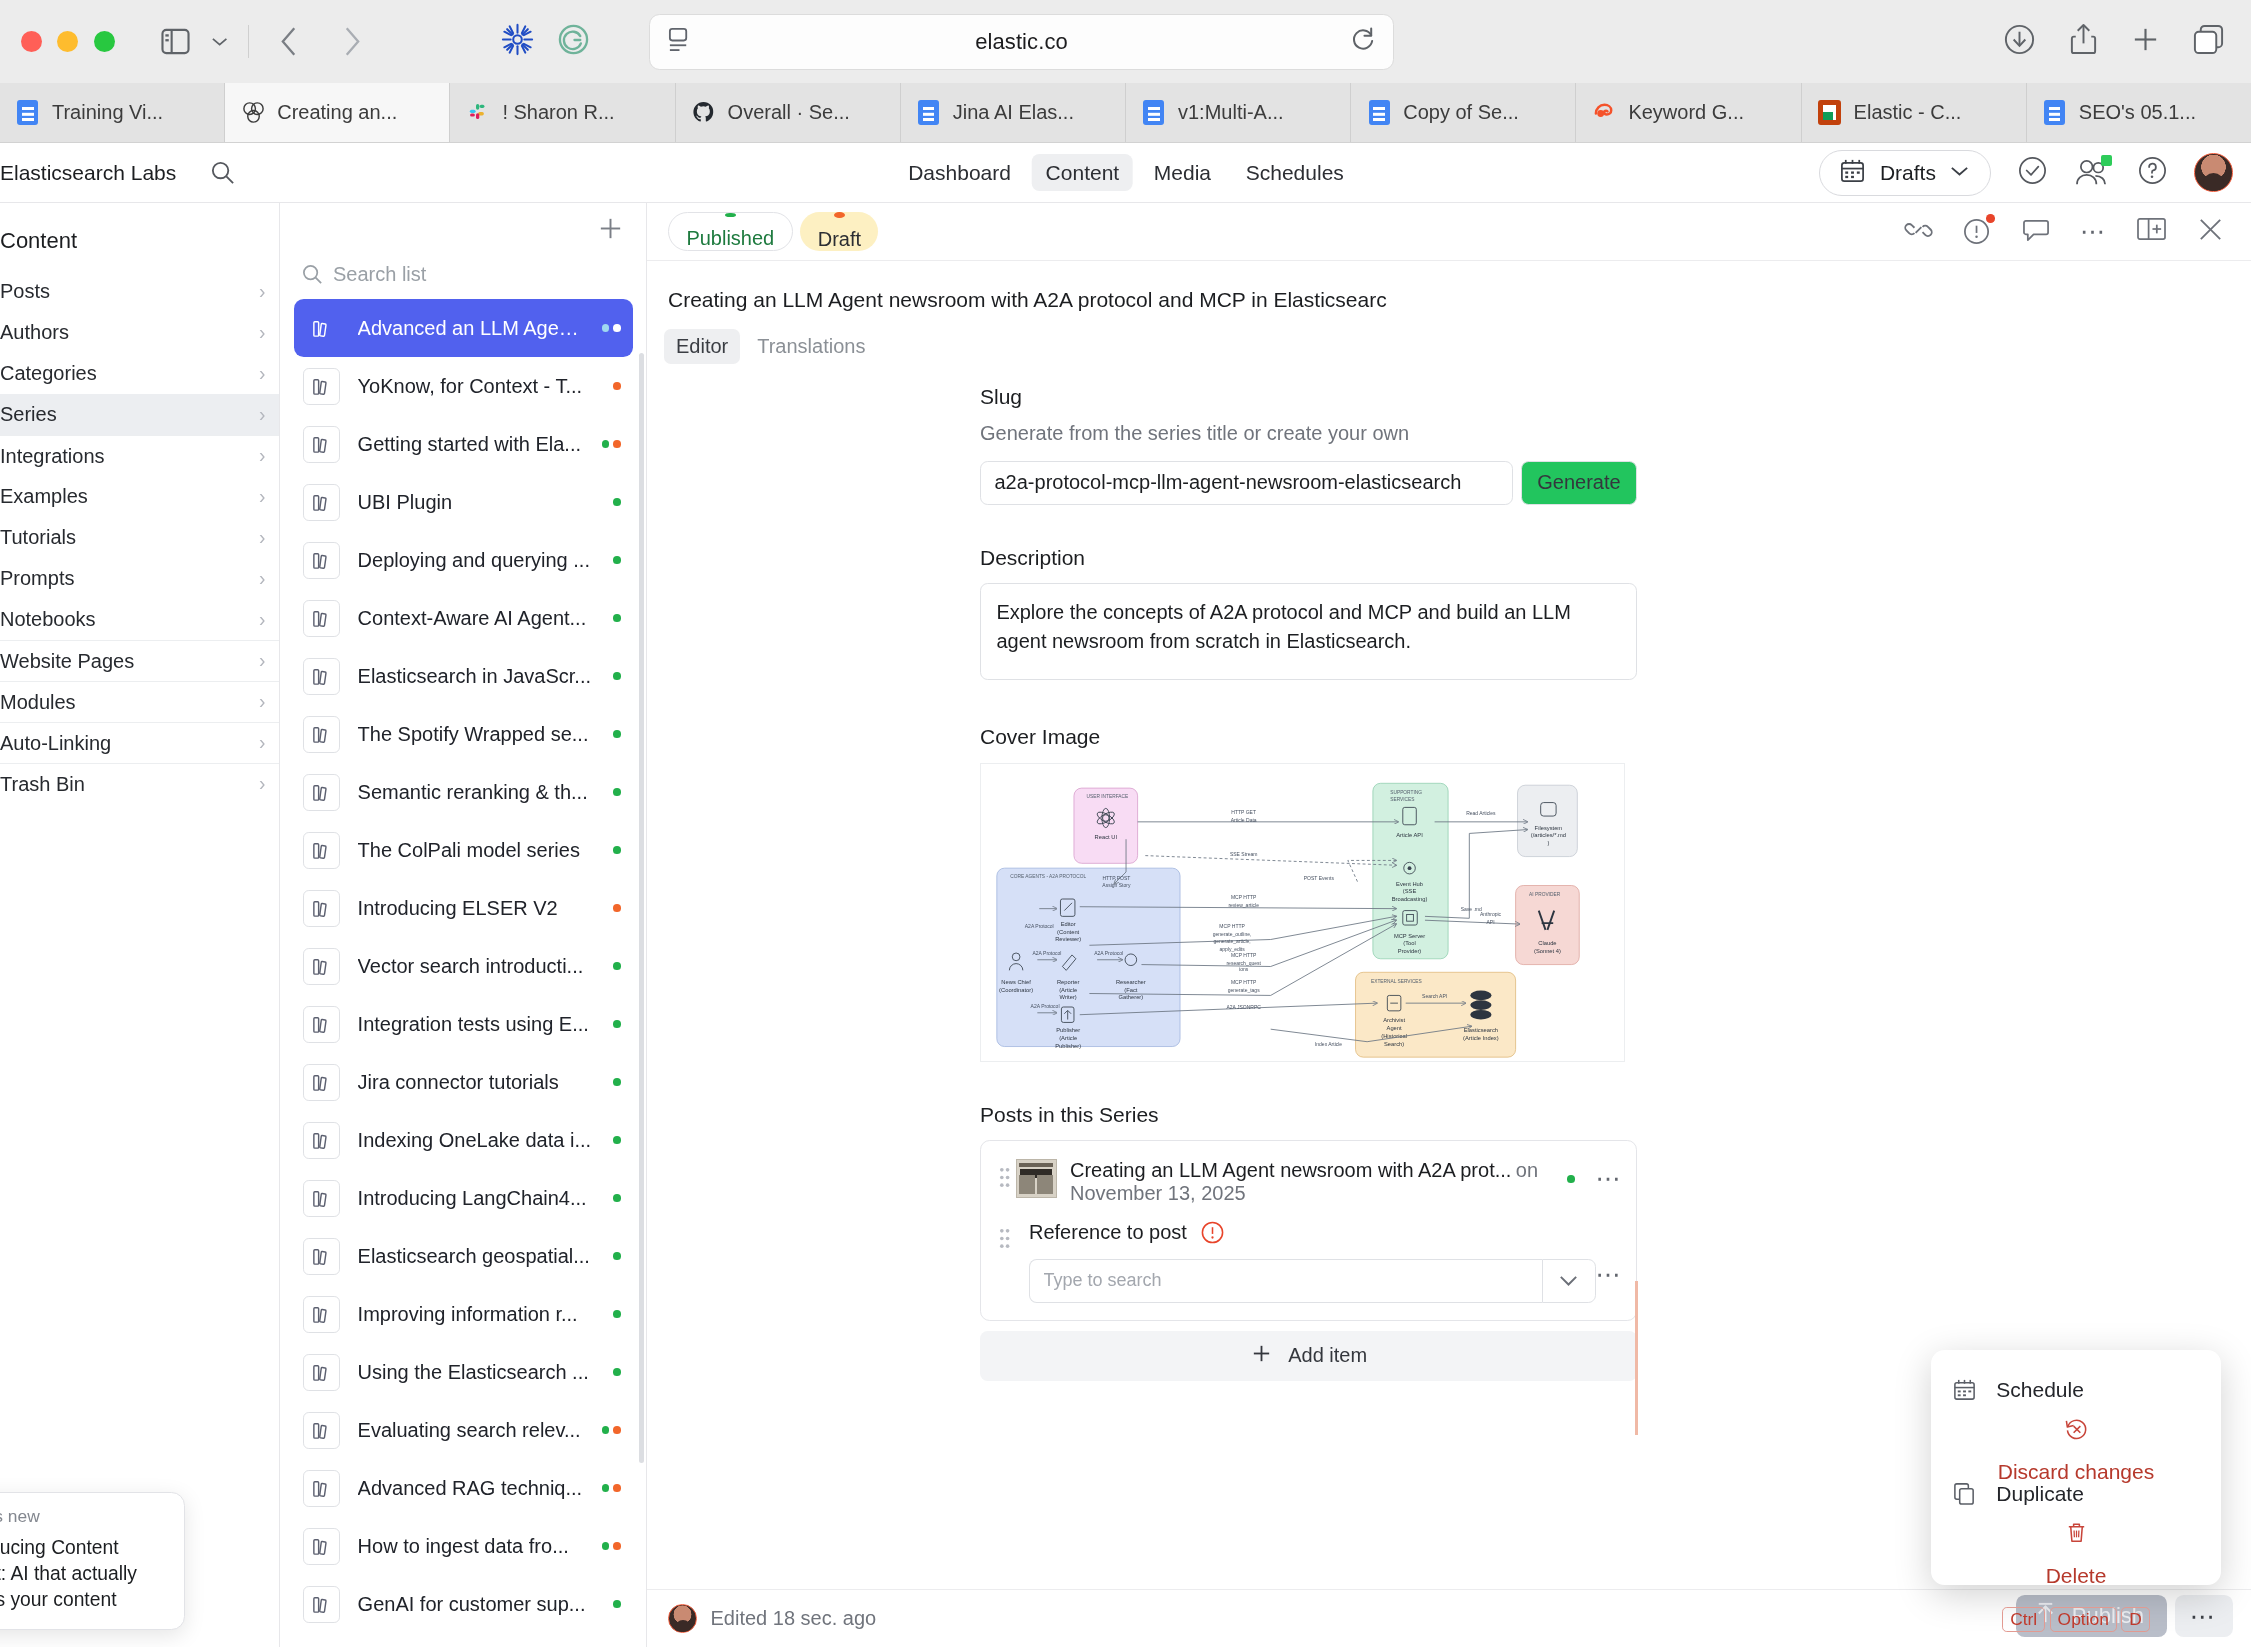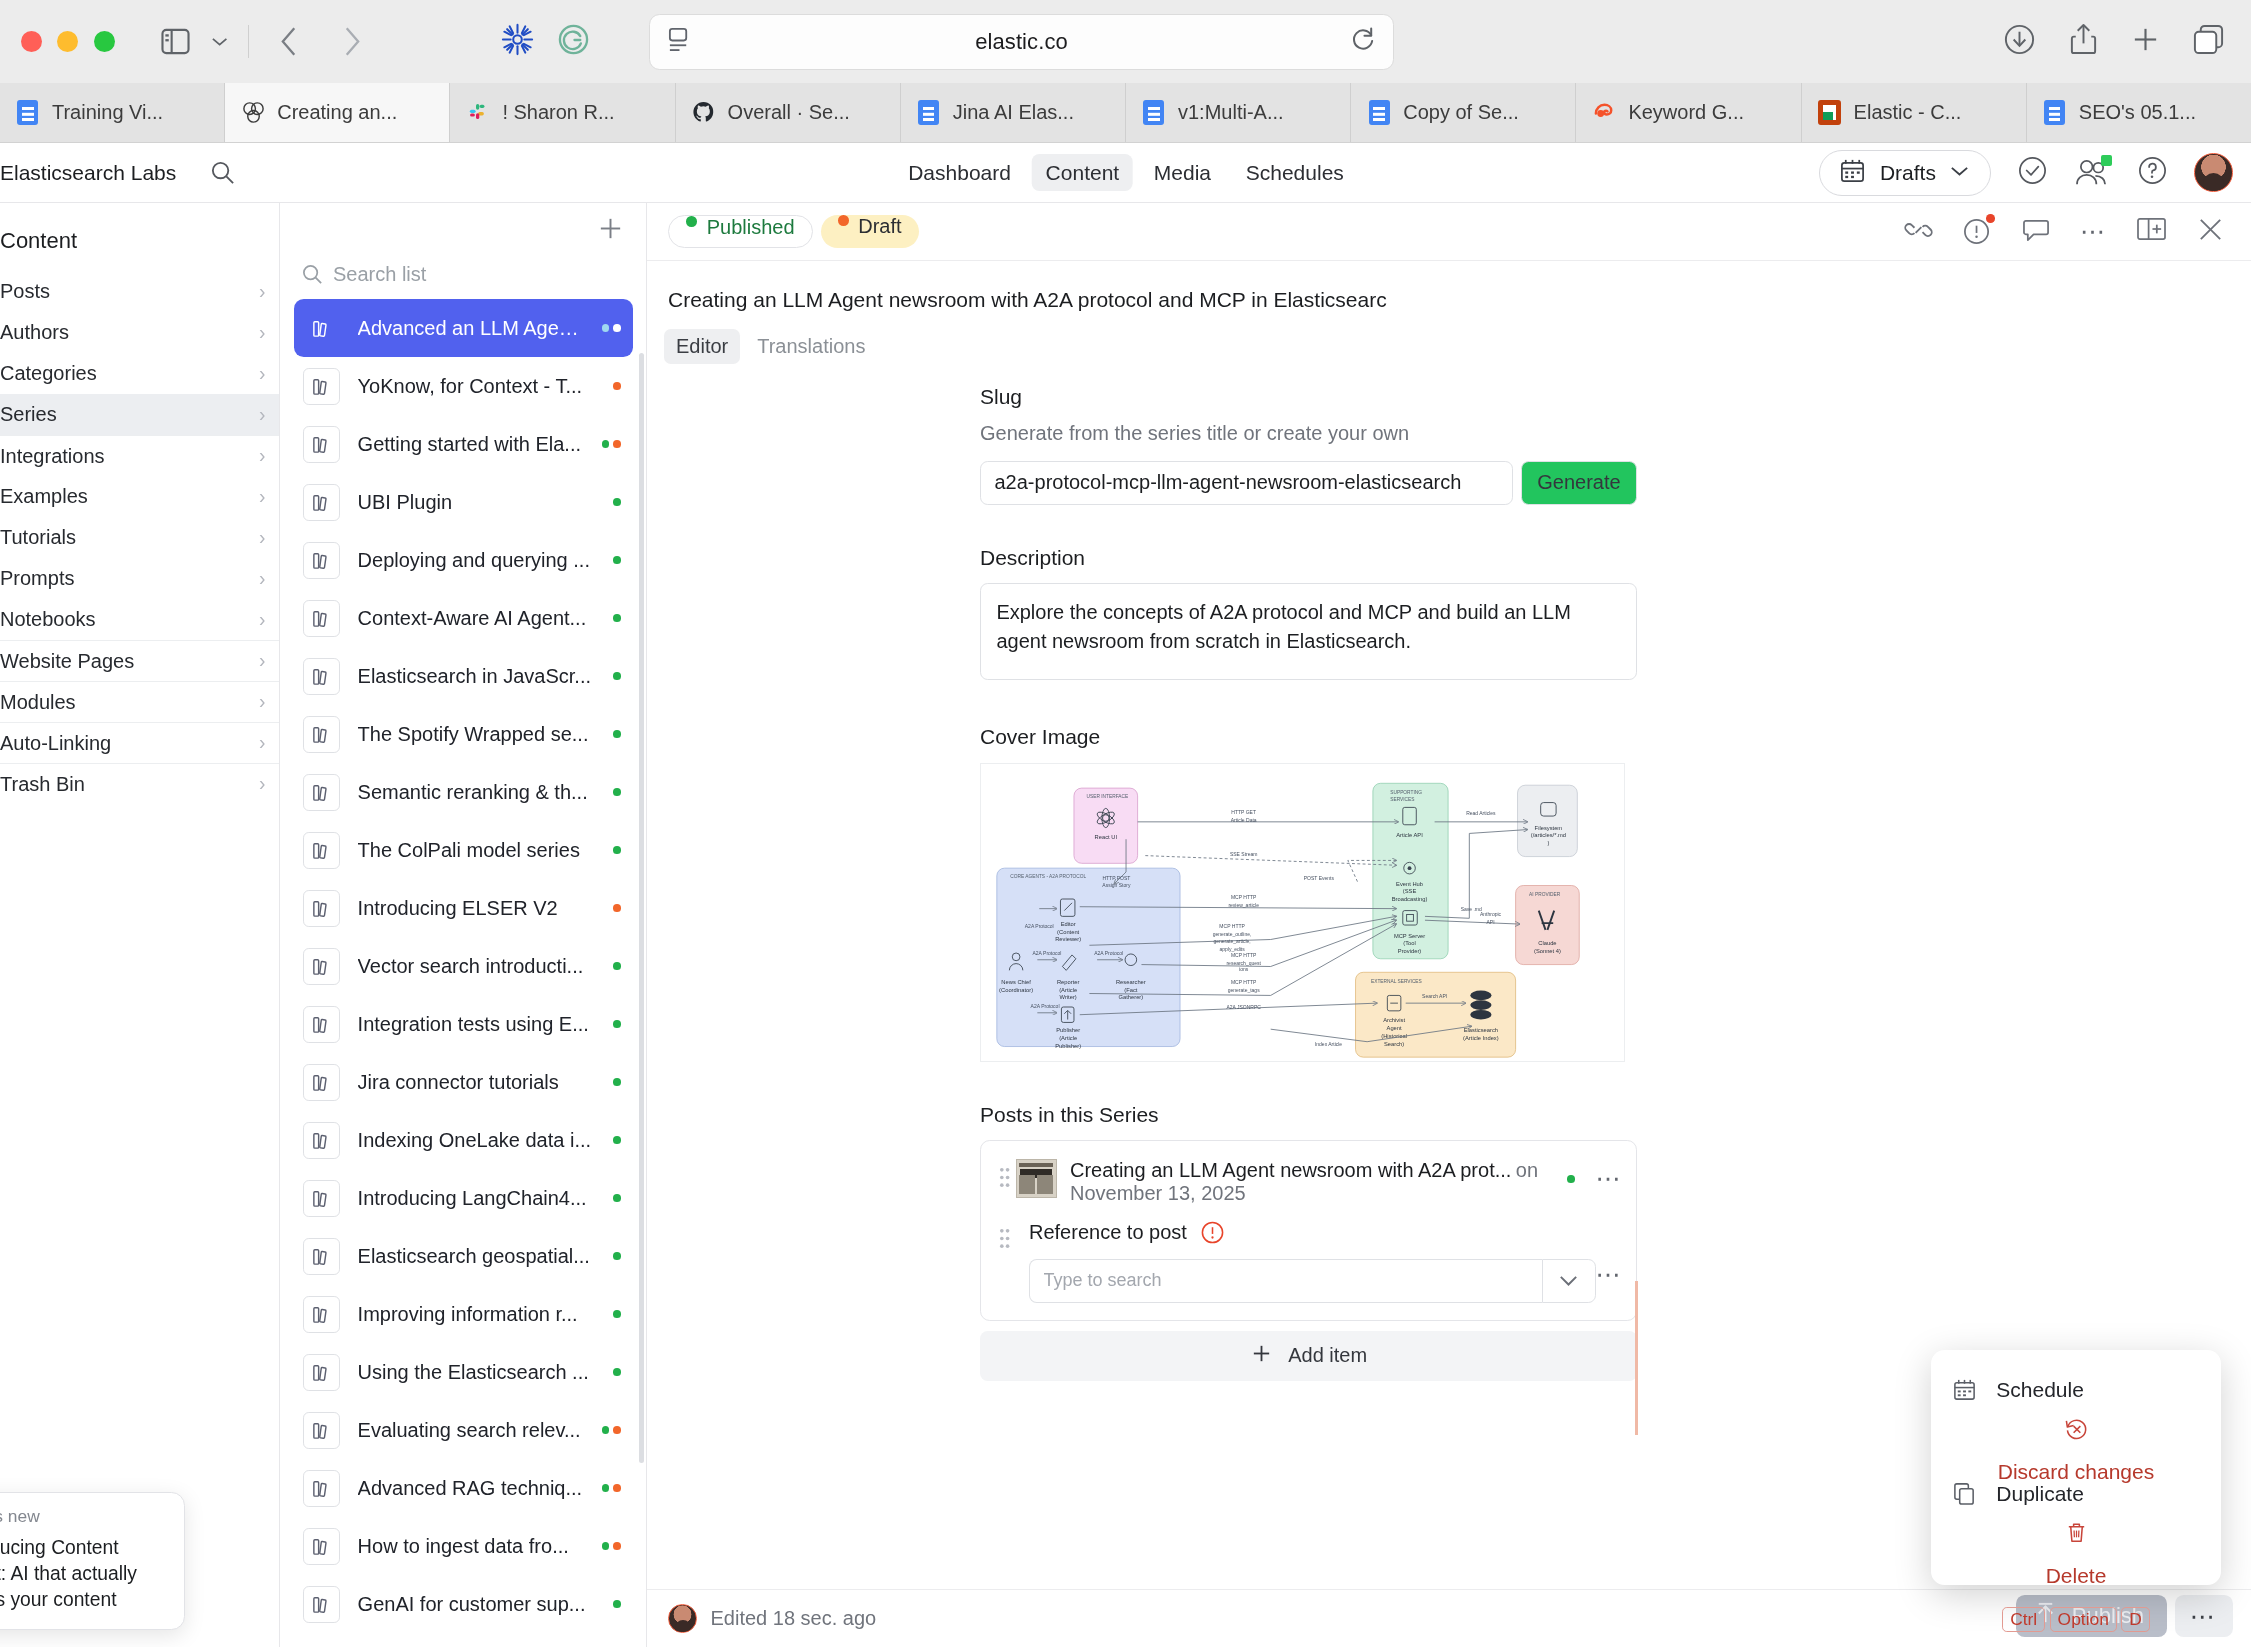--- a/index.html
+++ b/index.html
@@ -180,22 +180,22 @@
   }
 
   
   .panel-main { flex: 1; background: #fff; display: flex; flex-direction: column; position: relative; min-width:0; }
   .main-topbar {
     height: 58px; display: flex; align-items: center; padding: 0 27px 0 21px;
     border-bottom: 1px solid #ececee; justify-content: space-between;
   }
   .status-pills { display: flex; align-items: center; gap: 7.7px; }
   .pill {
-    display: flex; gap: 9.7px;
-    height: 33px; padding: 0 17.4px; border-radius: 965px; font-size: 20px;
+    display: flex; align-items: center; gap: 9.7px;
+    height: 39px; padding: 0 17.4px; border-radius: 965px; font-size: 20px; flex-direction: column;
   }
   .pill.published { border: 1px solid #e2e3e7; color: #1d7a3e; background: #fff; }
   .pill.draft { background: #fdf0c2; color: #2c2e33; }
   .pill .pdot { width: 10.6px; height: 10.6px; border-radius: 50%; }
   .pill.published .pdot { background: #22b04b; }
   .pill.draft .pdot { background: #f2662a; }
   .main-actions { display: flex; align-items: center; gap: 29px; color: #6e727a; }
   .badge-dot { position: absolute; right: -1.9px; top: -1.9px; width: 8.7px; height: 8.7px; background: #e8442a; border-radius: 50%; }
 
   .doc-title { font-size: 21px; color: #1c1e21; padding: 27px 0 0 21px; }

